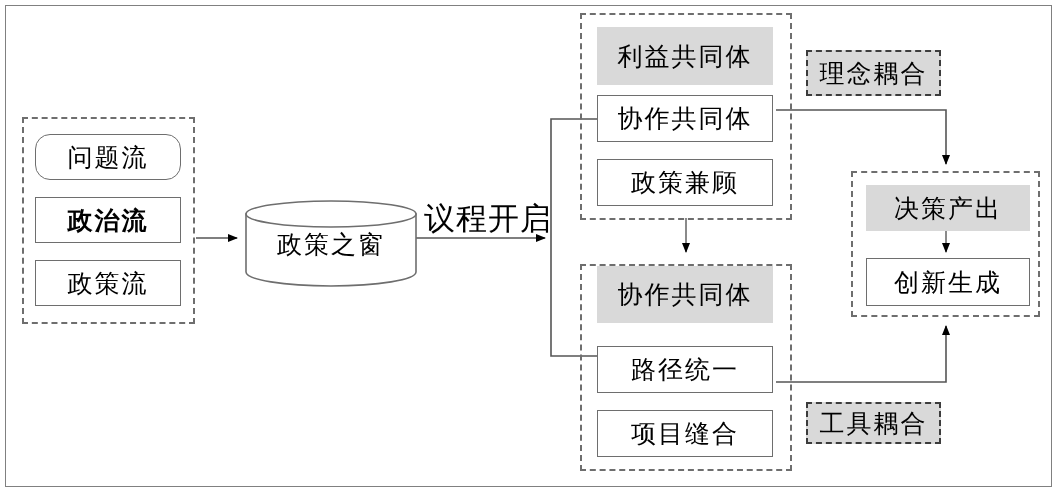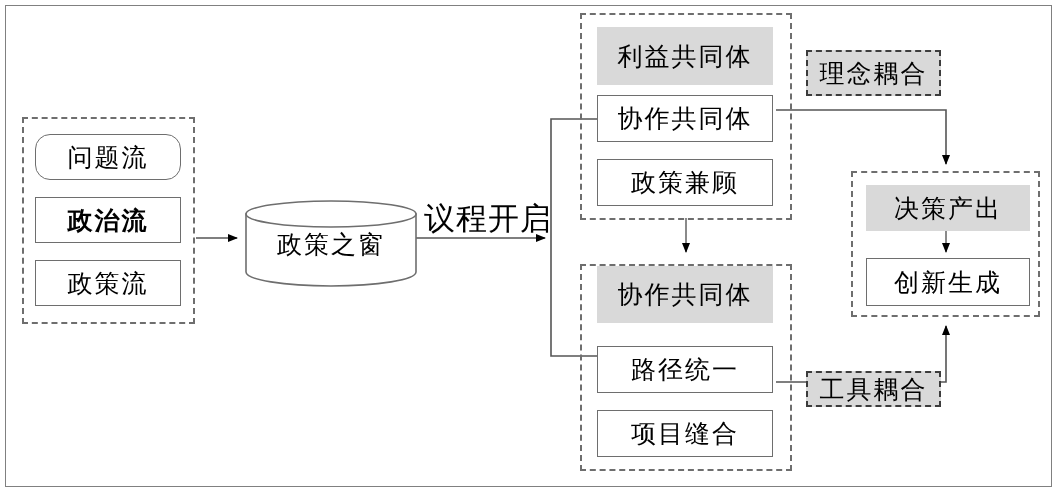--- a/index.html
+++ b/index.html
@@ -152,21 +152,21 @@
   <div class="dashed-group" style="left:580px; top:264px; width:212px; height:207px;"></div>
 
   <div class="node filled" style="left:597px; top:266px; width:176px; height:57px;">协作共同体</div>
 
   <div class="node bordered" style="left:597px; top:346px; width:176px; height:47px;">路径统一</div>
 
   <div class="node bordered" style="left:597px; top:410px; width:176px; height:47px;">项目缝合</div>
 
   <div class="node dashed-filled" style="left:806px; top:50px; width:135px; height:46px;">理念耦合</div>
 
-  <div class="node dashed-filled" style="left:806px; top:371px; width:135px; height:36px;">工具耦合</div>
+  <div class="node dashed-filled" style="left:806px; top:402px; width:135px; height:42px;">工具耦合</div>
 
   <div class="dashed-group" style="left:851px; top:171px; width:189px; height:146px;"></div>
 
   <div class="node filled" style="left:866px; top:185px; width:164px; height:46px;">决策产出</div>
 
   <div class="node bordered" style="left:866px; top:258px; width:164px; height:48px;">创新生成</div>
 
 </div>
 
 </body></html>

